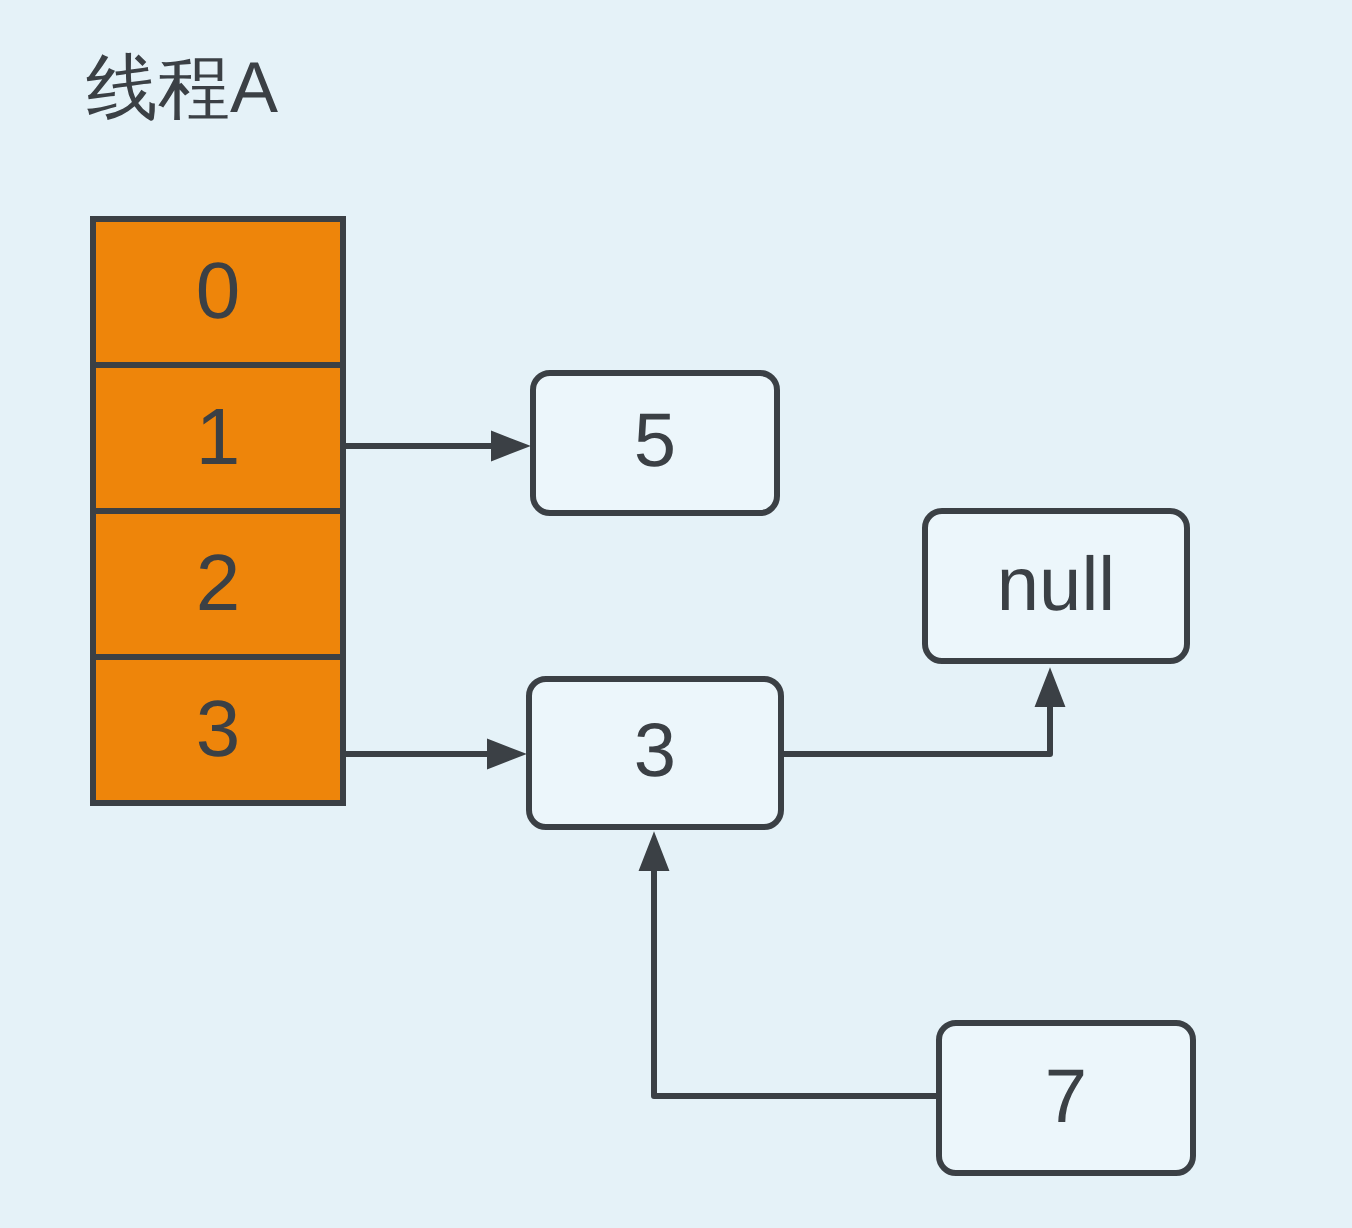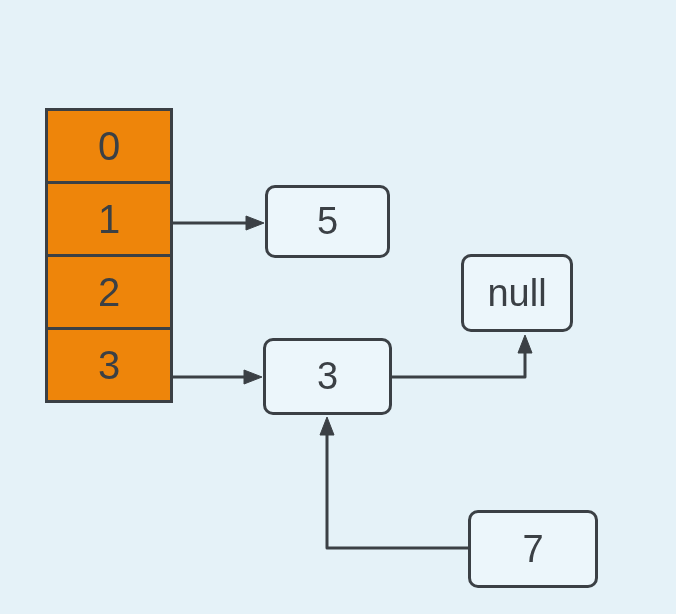--- a/index.html
+++ b/index.html
@@ -43,21 +43,21 @@
     box-sizing: border-box;
     background: var(--node-fill, #ecf6fb);
     border: 3px solid var(--stroke, #3b4045);
     border-radius: 10px;
     display: flex;
     align-items: center;
     justify-content: center;
     font-size: 38px;
   }
   #node-5    { left: 265px; top: 185px; width: 125px; height: 73px; }
-  #node-null { left: 461px; top: 254px; width: 112px; height: 78px; }
+  #node-null { left: 461px; top: 254px; width: 134px; height: 78px; }
   #node-3    { left: 263px; top: 338px; width: 129px; height: 77px; }
   #node-7    { left: 468px; top: 510px; width: 130px; height: 78px; }
   svg.connectors {
     position: absolute;
     left: 0; top: 0;
     pointer-events: none;
   }
   svg.connectors line, svg.connectors polyline {
     stroke: var(--stroke, #3b4045);
     stroke-width: 3;
@@ -68,20 +68,21 @@
     fill: var(--stroke, #3b4045);
     stroke: var(--stroke, #3b4045);
     stroke-width: 1;
   }
 </style>
 </head>
 <body>
 
 <div class="canvas">
 
+  <div class="title">线程A</div>
 
   <div class="bucket-array">
     <div class="bucket-cell">
       <span>0</span>
     </div>
     <div class="bucket-cell">
       <span>1</span>
     </div>
     <div class="bucket-cell">
       <span>2</span>

